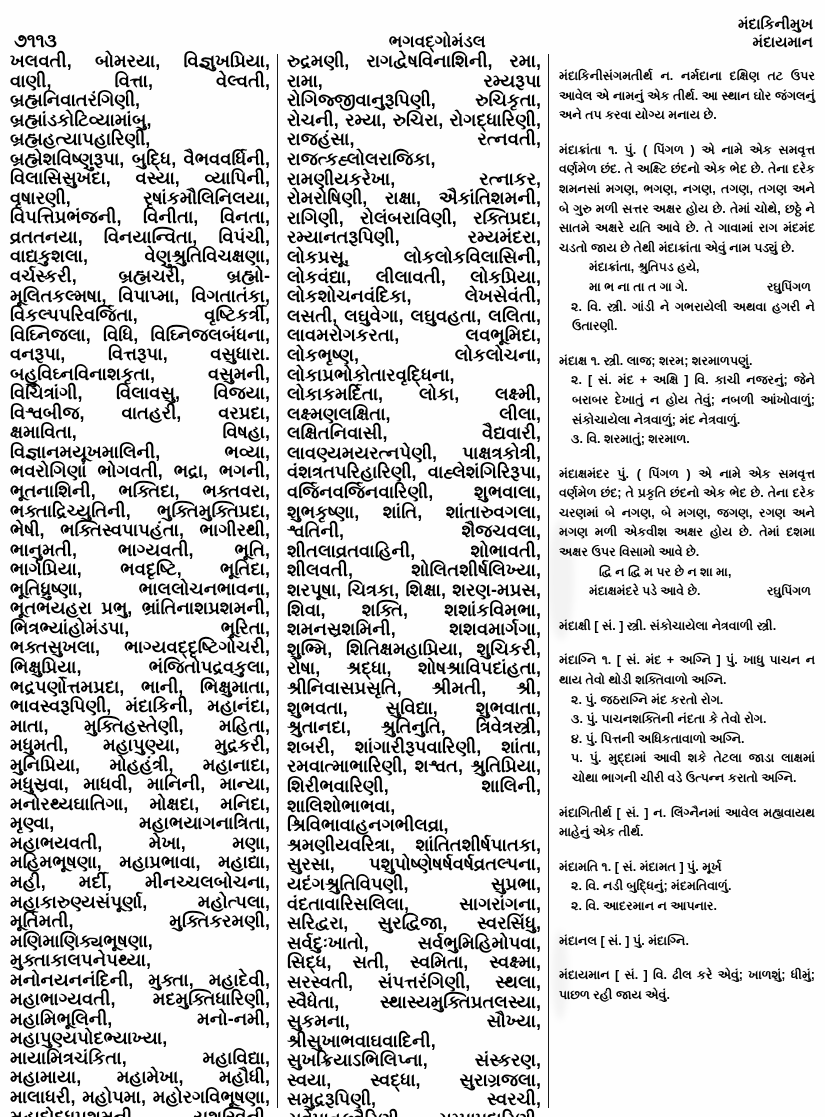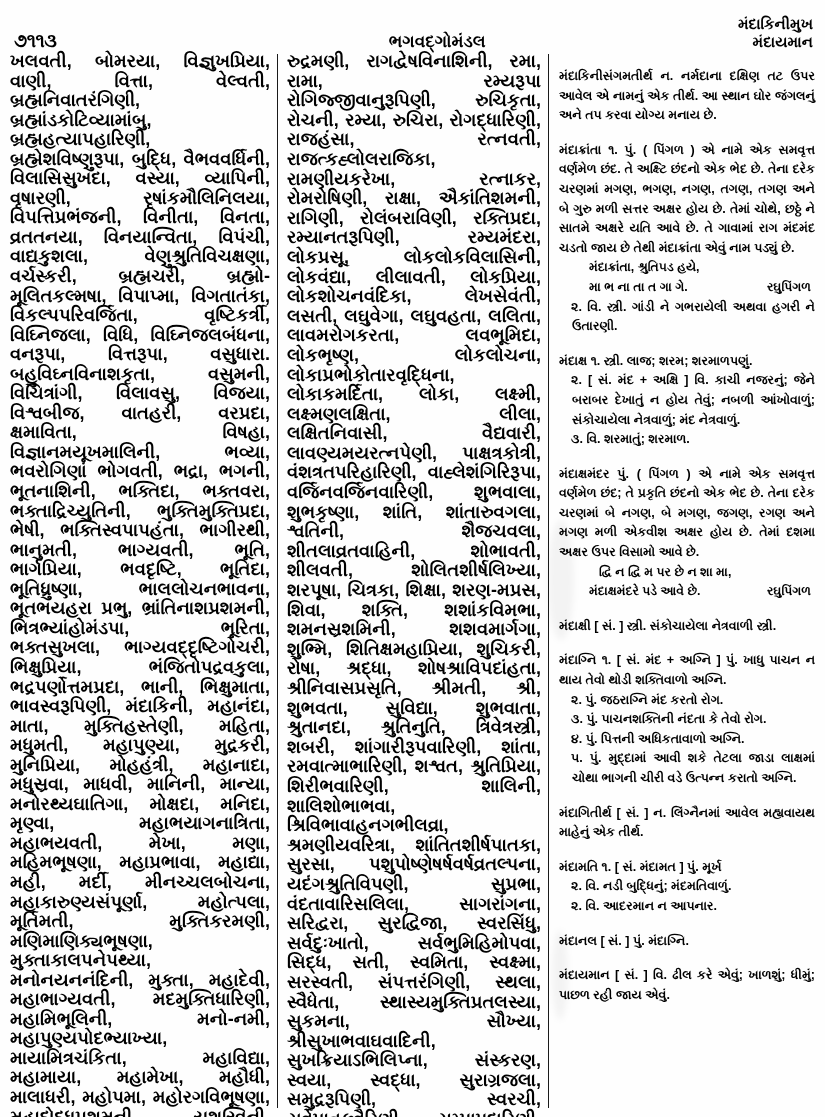--- a/index.html
+++ b/index.html
@@ -191,21 +191,21 @@
     <div class="col col-3">
 
       <div class="entry">
         <span class="hw">મંદાકિનીસંગમતીર્થ</span>
         <span class="body">ન. નર્મદાના દક્ષિણ તટ ઉપર આવેલ એ નામનું એક તીર્થ. આ સ્થાન ઘોર જંગલનું અને તપ કરવા યોગ્ય મનાય છે.</span>
       </div>
 
       <div class="entry">
         <span class="hw">મંદાક્રાંતા</span>
         <span class="body">૧.</span>
-        <span class="body">પું. ( પિંગળ ) એ નામે એક સમવૃત્ત વર્ણમેળ છંદ. તે અક્ષ્ટિ છંદનો એક ભેદ છે. તેના દરેક ચરણમાં મગણ, ભગણ, નગણ, તગણ, તગણ અને બે ગુરુ મળી સત્તર અક્ષર હોય છે. તેમાં ચોથે, છઠ્ઠે ને સાતમે અક્ષરે યતિ આવે છે. તે ગાવામાં રાગ મંદમંદ ચડતો જાય છે તેથી મંદાક્રાંતા એવું નામ પડ્યું છે.</span>
+        <span class="body">પું. ( પિંગળ ) એ નામે એક સમવૃત્ત વર્ણમેળ છંદ. તે અક્ષ્ટિ છંદનો એક ભેદ છે. તેના દરેક શમનસાં મગણ, ભગણ, નગણ, તગણ, તગણ અને બે ગુરુ મળી સત્તર અક્ષર હોય છે. તેમાં ચોથે, છઠ્ઠે ને સાતમે અક્ષરે યતિ આવે છે. તે ગાવામાં રાગ મંદમંદ ચડતો જાય છે તેથી મંદાક્રાંતા એવું નામ પડ્યું છે.</span>
       </div>
       <div class="verse l1">મંદાક્રાંતા, શ્રુતિ૫ડ હયે,</div>
       <div class="verse-row">
         <span class="vtext">મા ભ ના તા  ત ગા ગે.</span>
         <span class="attr">રઘુપિંગળ</span>
       </div>
       <div class="sense">
         <span>૨.</span>
         <span>વિ. સ્ત્રી. ગાંડી ને ગભરાયેલી અથવા હગરી ને ઉતારણી.</span>
       </div>

